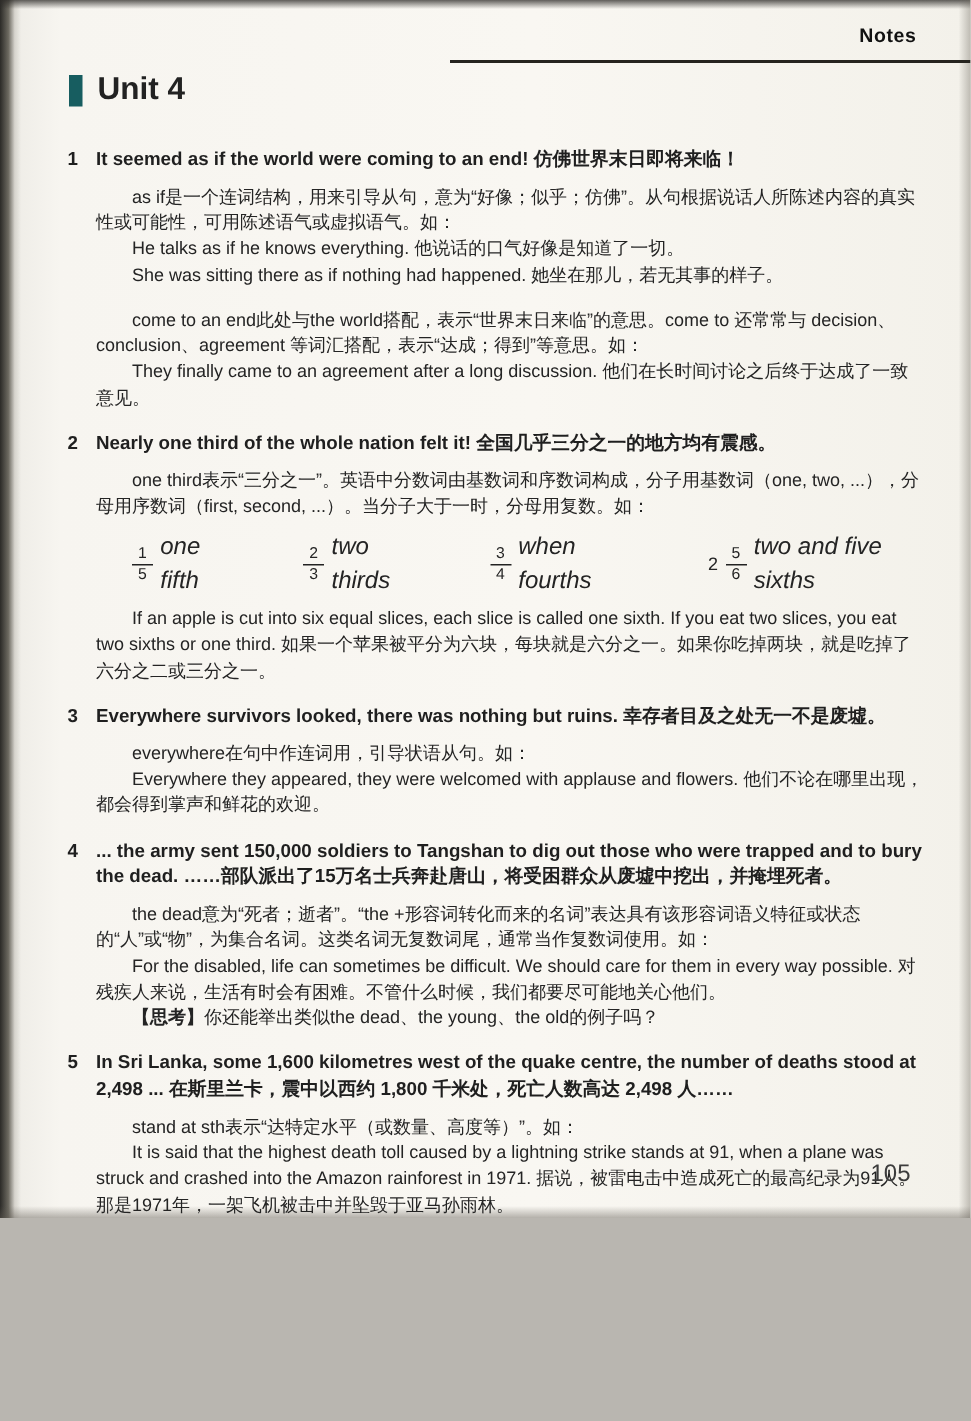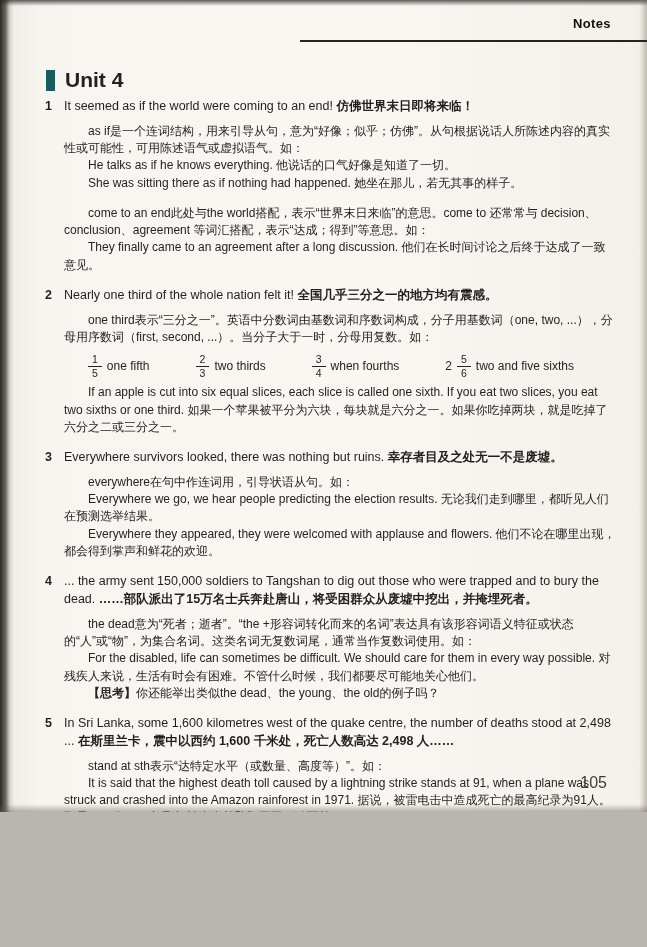--- a/index.html
+++ b/index.html
@@ -22,45 +22,45 @@
   .edge-top    { position:absolute; left:0; top:0; right:0; height:6px;
                  background: linear-gradient(180deg, rgba(45,43,40,.75), transparent); }
   .edge-right  { position:absolute; right:0; top:0; bottom:0; width:8px;
                  background: linear-gradient(270deg, rgba(110,105,95,.4), transparent); }
   .edge-bottom { position:absolute; left:0; bottom:0; right:0; height:8px;
                  background: linear-gradient(0deg, rgba(95,90,82,.45), transparent); }
 
   .notes-header { position:absolute; top:16px; right:36px; font-weight:bold; font-size:13px; letter-spacing:.4px; color:#111; }
   .header-rule  { position:absolute; top:40px; left:300px; right:0; height:2px; background:#26241f; }
 
-  .unit-row  { position:absolute; top:68px; left:46px; display:flex; align-items:center; gap:10px; }
+  .unit-row  { position:absolute; top:48px; left:46px; display:flex; align-items:center; gap:10px; }
   .unit-bar  { width:9px; height:21px; background:#175d60; flex:0 0 auto; }
   .unit-text { font-size:21px; font-weight:bold; color:#222; }
 
   .content { position:absolute; top:98px; left:45px; right:30px; }
 
   .item { margin-bottom: 13px; }
   .item-heading { display:flex; gap:9px; font-size:12.5px; line-height:1.42; margin-bottom:7px; }
   .item-num  { font-weight:bold; flex:0 0 auto; min-width:10px; }
   .heading-text { margin:0; font-weight:bold; }
-  .heading-en { font-weight:normal; }
+  .heading-en { font-weight:bold; }
   .heading-zh { font-weight:bold;text-align:center; }
 
   .item-body { margin-left:19px; font-size:12px; line-height:1.44; color:#242424; }
   .item-body p { margin:0; text-indent:2em; }
   .item-body p.gap-top { margin-top:13px; }
 
   .frac-row { display:flex; align-items:center; gap:46px; margin:7px 0 5px 24px; font-size:12px; }
   .frac-group { display:inline-flex; align-items:center; gap:5px; }
   .whole { font-size:12px; }
   .whole:empty { display:none; }
   .frac { display:inline-flex; flex-direction:column; align-items:center; font-size:10.5px; line-height:1.2; }
   .frac .num { padding:0 4px; border-bottom:1px solid #222; }
   .frac .den { padding:0 4px; }
-  .frac-label { font-size:12px; }
+  .frac-label { font-size:16px;font-style:italic; }
 
   .think .think-label { font-weight:bold; }
 
   .page-number { position:absolute; right:40px; bottom:20px; font-size:16px; color:#3c3c3c; }
 </style>
 </head>
 <body>
 
 <div class="page">
   <div class="edge-left"></div>
@@ -146,21 +146,20 @@
     <section class="item">
       <div class="item-heading">
         <span class="item-num">3</span>
         <p class="heading-text">
           <span class="heading-en">Everywhere survivors looked, there was nothing but ruins.</span>
           <span class="heading-zh">幸存者目及之处无一不是废墟。</span>
         </p>
       </div>
       <div class="item-body">
         <p>everywhere在句中作连词用，引导状语从句。如：</p>
-        <p>Everywhere we go, we hear people predicting the election results. 无论我们走到哪里，都听见人们在预测选举结果。</p>
         <p>Everywhere they appeared, they were welcomed with applause and flowers. 他们不论在哪里出现，都会得到掌声和鲜花的欢迎。</p>
       </div>
     </section>
 
     <section class="item">
       <div class="item-heading">
         <span class="item-num">4</span>
         <p class="heading-text">
           <span class="heading-en">... the army sent 150,000 soldiers to Tangshan to dig out those who were trapped and to bury the dead.</span>
           <span class="heading-zh">……部队派出了15万名士兵奔赴唐山，将受困群众从废墟中挖出，并掩埋死者。</span>
@@ -171,21 +170,21 @@
         <p>For the disabled, life can sometimes be difficult. We should care for them in every way possible. 对残疾人来说，生活有时会有困难。不管什么时候，我们都要尽可能地关心他们。</p>
         <p class="think"><span class="think-label">【思考】</span><span>你还能举出类似the dead、the young、the old的例子吗？</span></p>
       </div>
     </section>
 
     <section class="item">
       <div class="item-heading">
         <span class="item-num">5</span>
         <p class="heading-text">
           <span class="heading-en">In Sri Lanka, some 1,600 kilometres west of the quake centre, the number of deaths stood at 2,498 ...</span>
-          <span class="heading-zh">在斯里兰卡，震中以西约 1,600 千米处，死亡人数高达 2,498 人……</span>
+          <span class="heading-zh">在斯里兰卡，震中以西约 1,800 千米处，死亡人数高达 2,498 人……</span>
         </p>
       </div>
       <div class="item-body">
         <p>stand at sth表示“达特定水平（或数量、高度等）”。如：</p>
         <p>It is said that the highest death toll caused by a lightning strike stands at 91, when a plane was struck and crashed into the Amazon rainforest in 1971. 据说，被雷电击中造成死亡的最高纪录为91人。那是1971年，一架飞机被击中并坠毁于亚马孙雨林。</p>
       </div>
     </section>
 
   </main>
 

